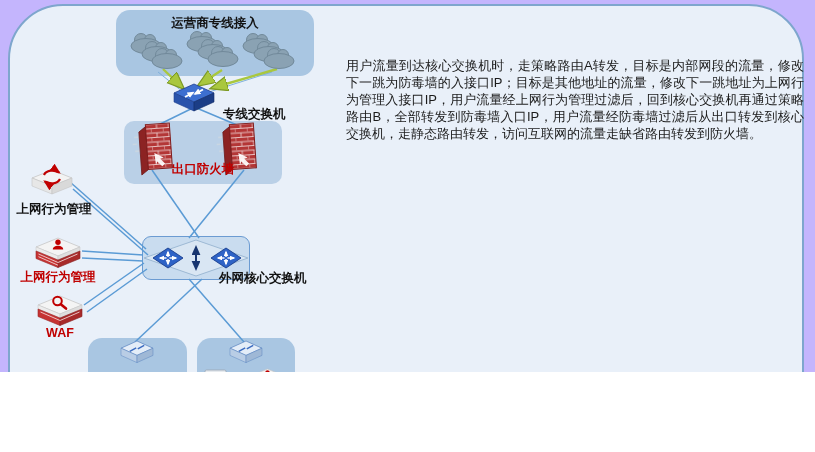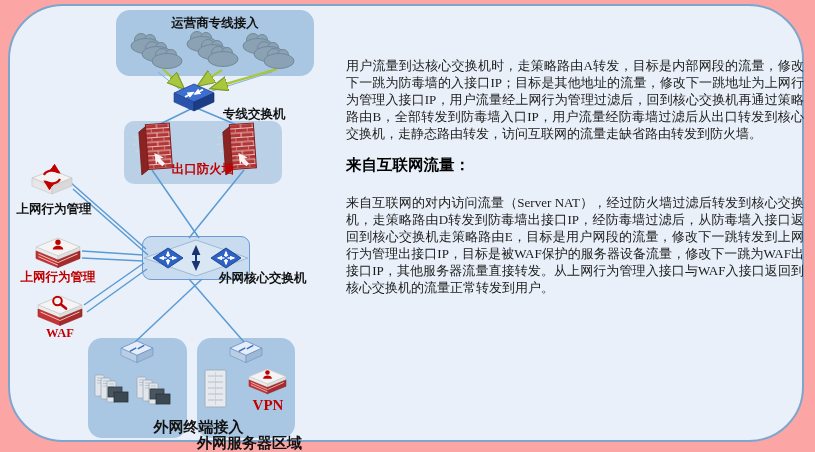--- a/index.html
+++ b/index.html
@@ -1,17 +1,17 @@
 <!DOCTYPE html>
 <html><head>
 <meta charset="utf-8">
 <style>
   html,body{margin:0;padding:0;background:#ffffff;}
-  .stage{position:relative;width:815px;height:452px;background:#fca5a5;overflow:hidden;
-         font-family:Liberation Serif, serif;}
+  .stage{position:relative;width:815px;height:372px;background:#c4b5fd;overflow:hidden;
+         font-family:Liberation Sans, sans-serif;}
   .panel{position:absolute;left:8px;top:4px;width:796px;height:438px;box-sizing:border-box;
          background:#e9f0f9;border:2px solid #7ea6cd;border-radius:55px;}
   .zone{position:absolute;box-sizing:border-box;}
   .zone.carrier{left:116px;top:10px;width:198px;height:66px;background:#a9c6e2;border-radius:14px;}
   .zone.fwzone{left:124px;top:121px;width:158px;height:63px;background:#bad0e7;border-radius:10px;}
   .zone.corezone{left:142px;top:236px;width:108px;height:44px;background:#c9dcef;
                  border:1.5px solid #6b9bd2;border-radius:9px;}
   .zone.termzone{left:88px;top:338px;width:99px;height:100px;background:#a9c6e2;border-radius:14px;}
   .zone.serverzone{left:197px;top:338px;width:98px;height:100px;background:#a9c6e2;border-radius:14px;}
   svg.overlay{position:absolute;left:0;top:0;width:815px;height:452px;pointer-events:none;}
@@ -228,19 +228,15 @@
   <div class="lbl red" style="left:32px;top:327px;width:56px;">WAF</div>
   <div class="lbl" style="left:219px;top:272px;">外网核心交换机</div>
   <div class="lbl small" style="left:101px;top:419px;width:99px;margin-left:48px;">外网终端接入</div>
   <div class="lbl small" style="left:197px;top:435px;width:98px;">外网服务器区域</div>
   <div class="lbl red small" style="left:246px;top:397px;width:44px;">VPN</div>
 
   <div class="textcol">
     <section>
       <p>用户流量到达核心交换机时，走策略路由A转发，目标是内部网段的流量，修改下一跳为防毒墙的入接口IP；目标是其他地址的流量，修改下一跳地址为上网行为管理入接口IP，用户流量经上网行为管理过滤后，回到核心交换机再通过策略路由B，全部转发到防毒墙入口IP，用户流量经防毒墙过滤后从出口转发到核心交换机，走静态路由转发，访问互联网的流量走缺省路由转发到防火墙。</p>
     </section>
-    <section>
-      <h3>来自互联网流量：</h3>
-      <p>来自互联网的对内访问流量（Server NAT），经过防火墙过滤后转发到核心交换机，走策略路由D转发到防毒墙出接口IP，经防毒墙过滤后，从防毒墙入接口返回到核心交换机走策略路由E，目标是用户网段的流量，修改下一跳转发到上网行为管理出接口IP，目标是被WAF保护的服务器设备流量，修改下一跳为WAF出接口IP，其他服务器流量直接转发。从上网行为管理入接口与WAF入接口返回到核心交换机的流量正常转发到用户。</p>
-    </section>
   </div>
 
 </div>
 
 </body></html>

